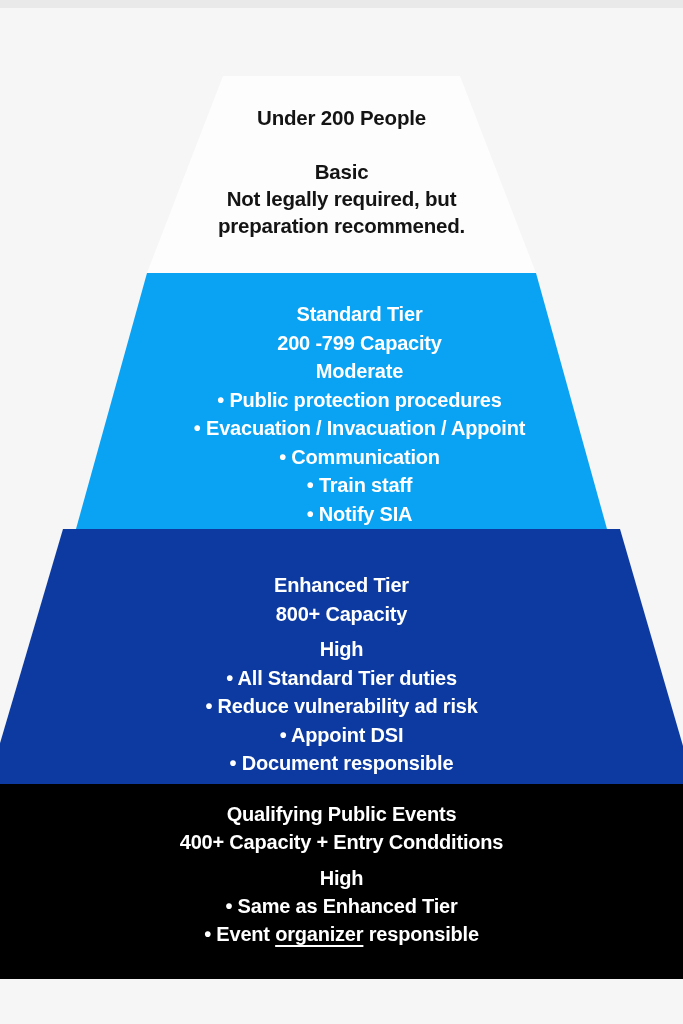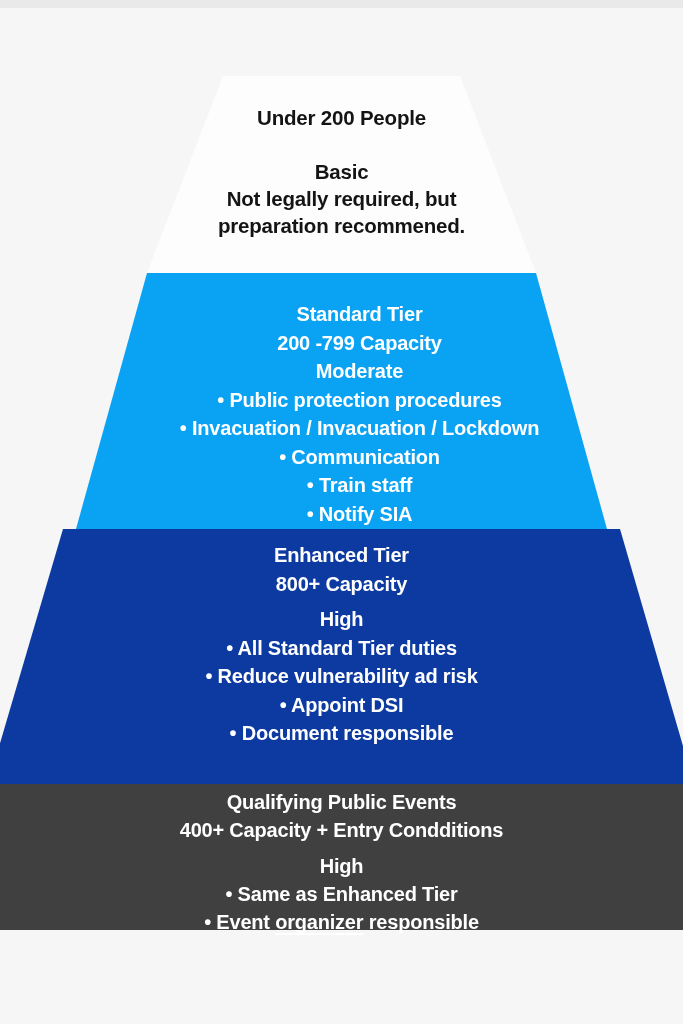--- a/index.html
+++ b/index.html
@@ -52,32 +52,32 @@
   }
   .tier-standard .line { line-height: 28.5px; padding-left: 36px; }
 
   
   .tier-enhanced {
     top: 521px;
     height: 255px;
     background: #0c3aa0;
     color: #ffffff;
     clip-path: polygon(63px 0, 620px 0, 694px 255px, -12px 255px);
-    padding-top: 12px;
+    padding-top: 42px;
   }
   .tier-enhanced .line { line-height: 28.5px; }
   .tier-enhanced .line.risk-level { margin-top: 7px; }
 
   
   .tier-qualifying {
     top: 776px;
-    height: 146px;
-    background: #404040;
+    height: 195px;
+    background: #000000;
     color: #ffffff;
-    padding-top: 4px;
+    padding-top: 16px;
   }
   .tier-qualifying .line { line-height: 28px; }
   .tier-qualifying .line.risk-level { margin-top: 8px; }
 
   .underlined {
     text-decoration: underline;
     text-underline-offset: 4px;
     text-decoration-thickness: 2px;
   }
 </style>
@@ -91,21 +91,21 @@
     <span class="line">Basic</span>
     <span class="line">Not legally required, but</span>
     <span class="line">preparation recommened.</span>
   </div>
 
   <div class="tier tier-standard">
     <span class="line">Standard Tier</span>
     <span class="line">200 -799 Capacity</span>
     <span class="line">Moderate</span>
     <span class="line">• Public protection procedures</span>
-    <span class="line">• Invacuation / Invacuation / Lockdown</span>
+    <span class="line">• Evacuation / Invacuation / Appoint</span>
     <span class="line">• Communication</span>
     <span class="line">• Train staff</span>
     <span class="line">• Notify SIA</span>
   </div>
 
   <div class="tier tier-enhanced">
     <span class="line">Enhanced Tier</span>
     <span class="line">800+ Capacity</span>
     <span class="line risk-level">High</span>
     <span class="line">• All Standard Tier duties</span>

